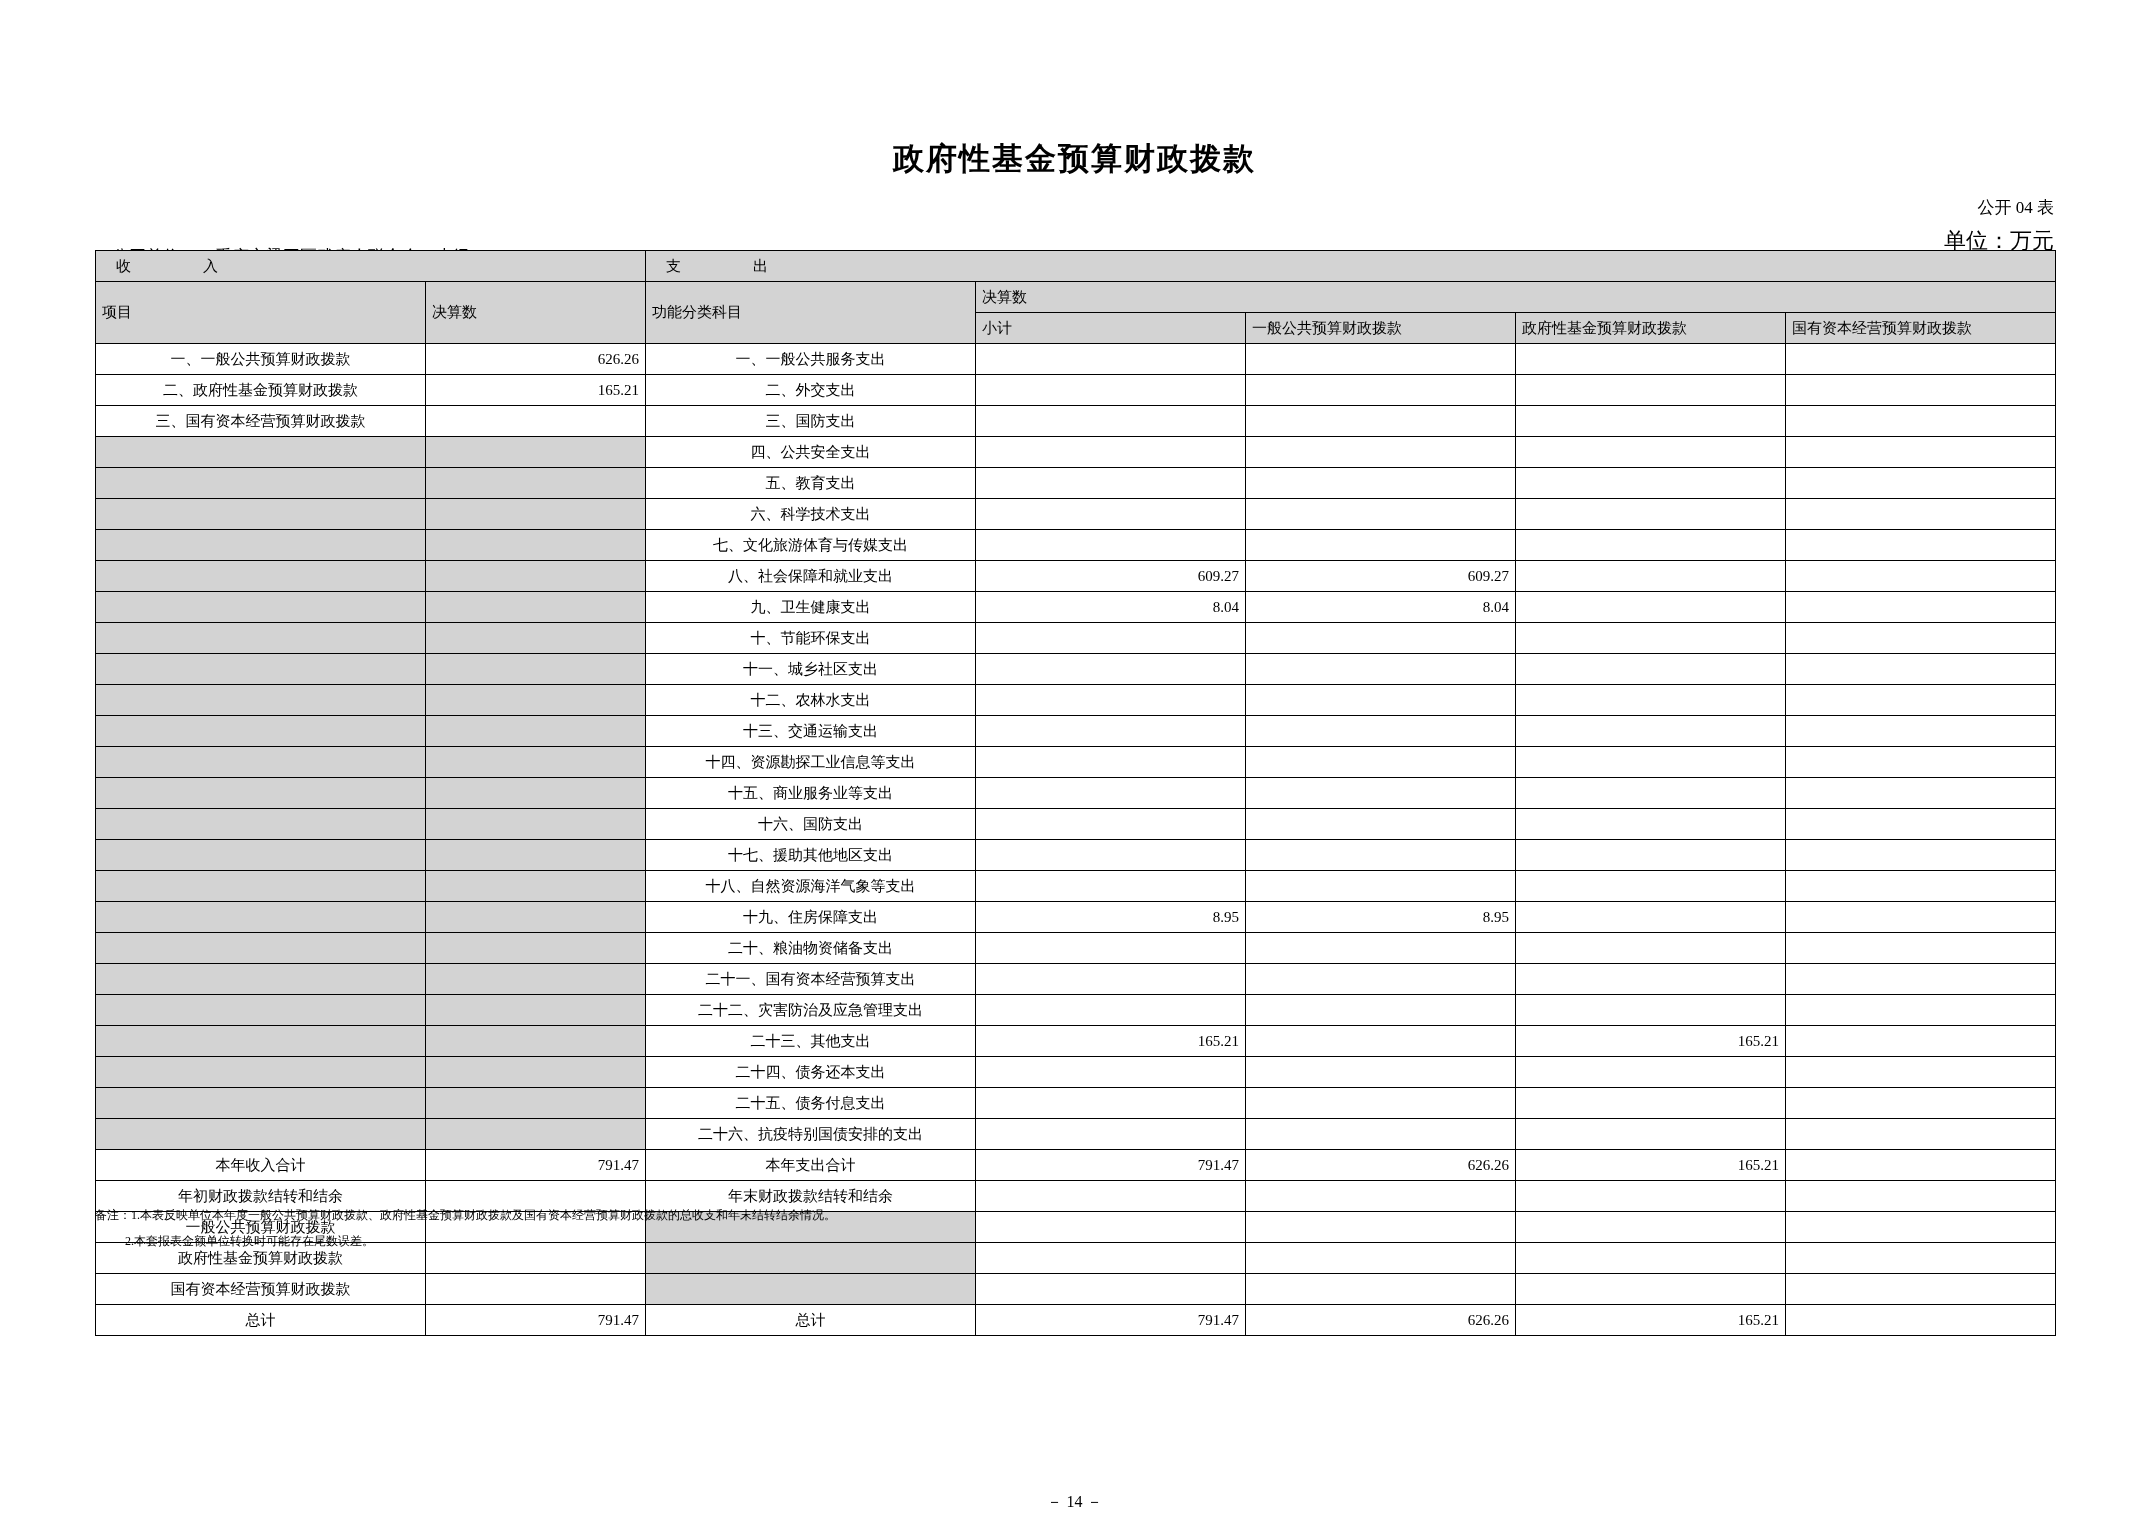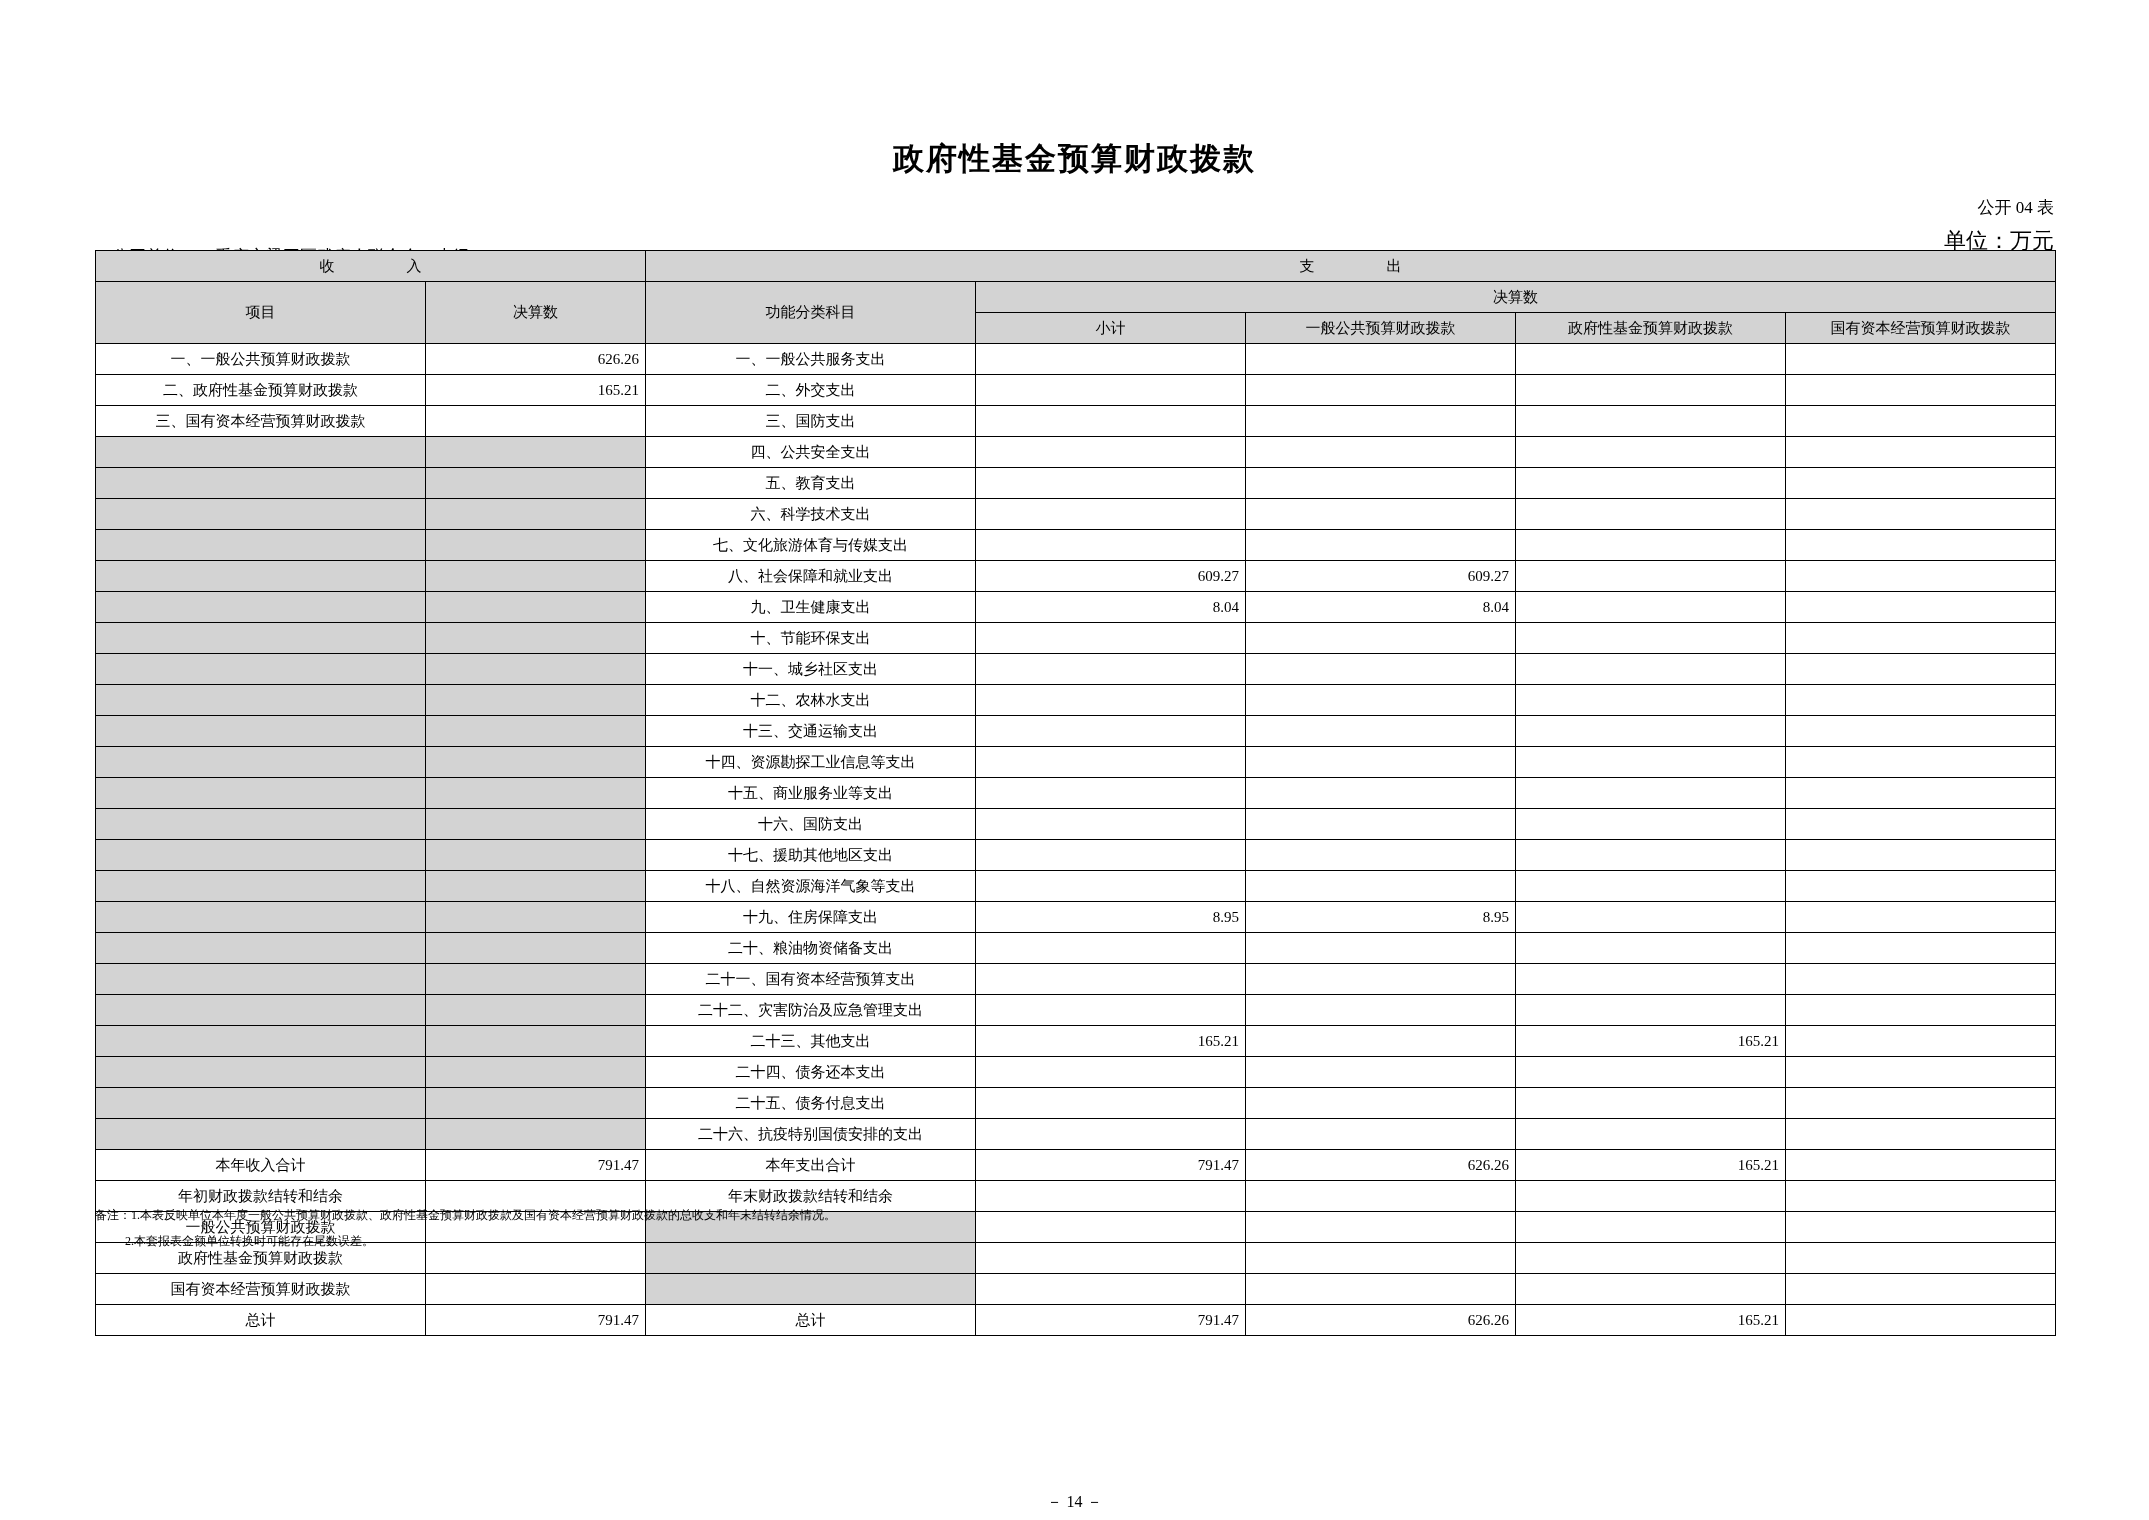--- a/index.html
+++ b/index.html
@@ -65,21 +65,21 @@
     padding: 0 6px;
     height: 30px;
     font-weight: normal;
     font-size: 15px;
     vertical-align: middle;
     overflow: hidden;
     white-space: nowrap;
   }
   .hdr {
     background: #d3d3d3;
-    text-align: center;
+    text-align: left;
   }
   .shade {
     background: #d3d3d3;
   }
   .c { text-align: center; }
   .r { text-align: right; padding-right: 10px; }
   .l { text-align: center; }
   .b { font-weight: bold; }
   .sp3 { letter-spacing: 14px; text-indent: 14px; }
   .indent1 { padding-left: 22px; }

